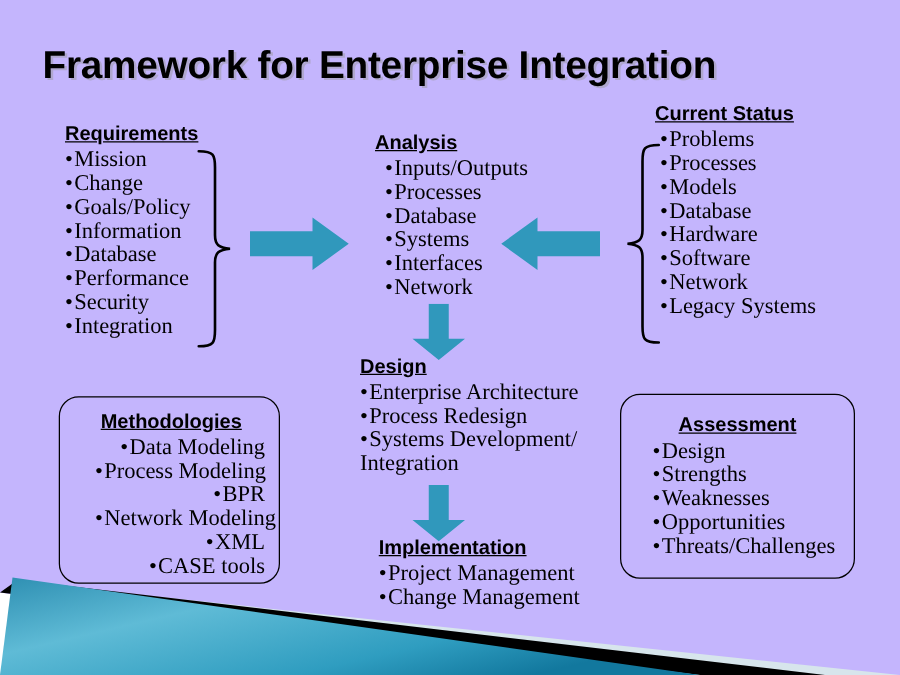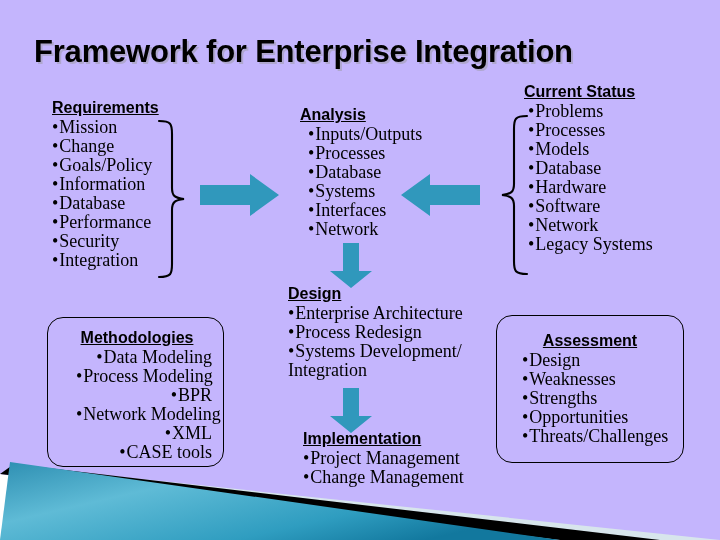--- a/index.html
+++ b/index.html
@@ -176,22 +176,22 @@
       <li>XML</li>
       <li>CASE tools</li>
     </ul>
   </div>
 
   <div class="roundbox" style="left:496px; top:315px; width:186px; height:146px;"></div>
   <div class="block" style="left:510px; top:332px; width:160px; text-align:center;">
     <div class="bhead">Assessment</div>
     <ul class="blist" style="text-align:left; padding-left:12px;">
       <li>Design</li>
+      <li>Strengths</li>
       <li>Weaknesses</li>
-      <li>Strengths</li>
       <li>Opportunities</li>
       <li>Threats/Challenges</li>
     </ul>
   </div>
 
   <svg id="deco" viewBox="0 0 720 110" preserveAspectRatio="none">
     <defs>
       <linearGradient id="tealGrad" x1="0" y1="0" x2="1" y2="0.6">
         <stop offset="0%" stop-color="#2E8FB2"></stop>
         <stop offset="35%" stop-color="#5FBBD6"></stop>

